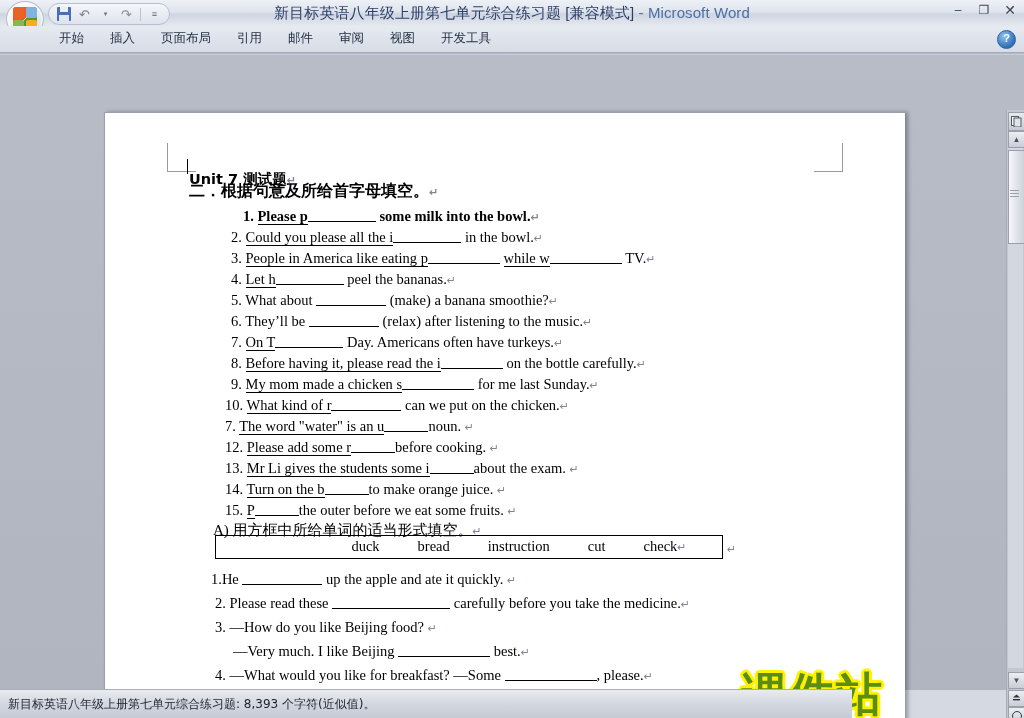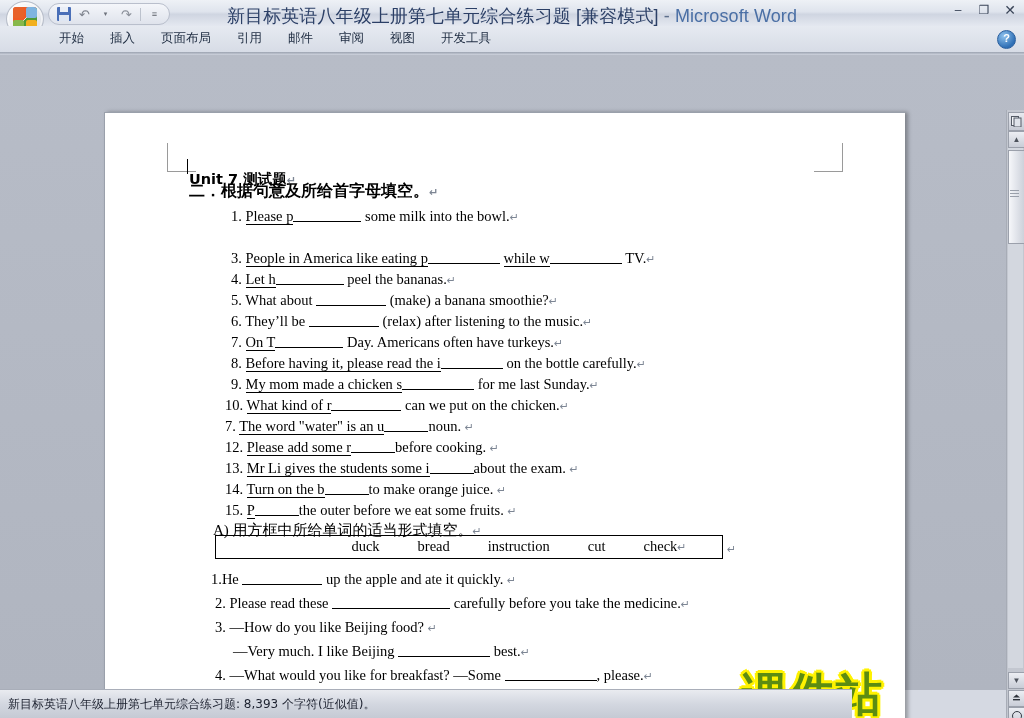--- a/index.html
+++ b/index.html
@@ -62,21 +62,21 @@
   .ico-save::after { content:""; position:absolute; left:2px; bottom:0; width:10px; height:6px; background:#dfe6f2;}
   .ico-undo, .ico-redo { font-size: 13px; color:#8a8f99; line-height:1; }
   .ico-undo { color:#7e838d; }
   .qat-sep { width:1px; height:13px; background:#bcc2cd; margin:0 2px;}
   .ico-caret { font-size:7px; color:#6d727c; }
   .ico-dropdown { font-size:9px; color:#5b6068; }
 
   .win-title {
     position: absolute; left: 0; top: 4px; width: 1024px;
     text-align: center;
-    font-size: 18px; color: #2b3f66;
+    font-size: 15px; color: #2b3f66;
     font-family: "Liberation Sans", sans-serif;
     letter-spacing: .1px;
     white-space: nowrap;
   }
   .win-title .app-name { color:#4a6fa5; }
   .win-title .dash { color:#5d6f8c; }
 
   .win-ctrls { position:absolute; right: 4px; top: 2px; display:flex; gap:6px; align-items:center;}
   .win-ctrl { width:20px; height:15px; display:flex; align-items:center; justify-content:center;
               font-size:12px; color:#3a4558; cursor:pointer;}
@@ -273,26 +273,31 @@
       <div class="doc">
 
         <div class="ln hdr-title" style="left:84px; top:47px;margin-top:12px;">
           <span class="cn">Unit 7 测试题</span><span class="pilcrow">↵</span>
         </div>
 
         <div class="ln hdr-sec" style="left:84px; top:70px;">
           <span class="cn">二．根据句意及所给首字母填空。</span><span class="pilcrow">↵</span>
         </div>
 
-        <div class="ln" style="left:126px; top:96px;">
+        <div class="ln" style="left:138px; top:96px;font-weight:bold;">
           <span>1.</span>
           <span class="under">Please p</span><span class="blank" style="width:68px"></span>
           <span>some milk into the bowl.</span><span class="pilcrow">↵</span>
         </div>
 
+        <div class="ln" style="left:126px; top:117px;">
+          <span>2.</span>
+          <span class="under">Could you please all the i</span><span class="blank" style="width:68px"></span>
+          <span>in the bowl.</span><span class="pilcrow">↵</span>
+        </div>
 
         <div class="ln" style="left:126px; top:138px;">
           <span>3.</span>
           <span class="under">People in America like eating p</span><span class="blank" style="width:72px"></span>
           <span class="under">while w</span><span class="blank" style="width:72px"></span>
           <span>TV.</span><span class="pilcrow">↵</span>
         </div>
 
         <div class="ln" style="left:126px; top:159px;">
           <span>4.</span>

